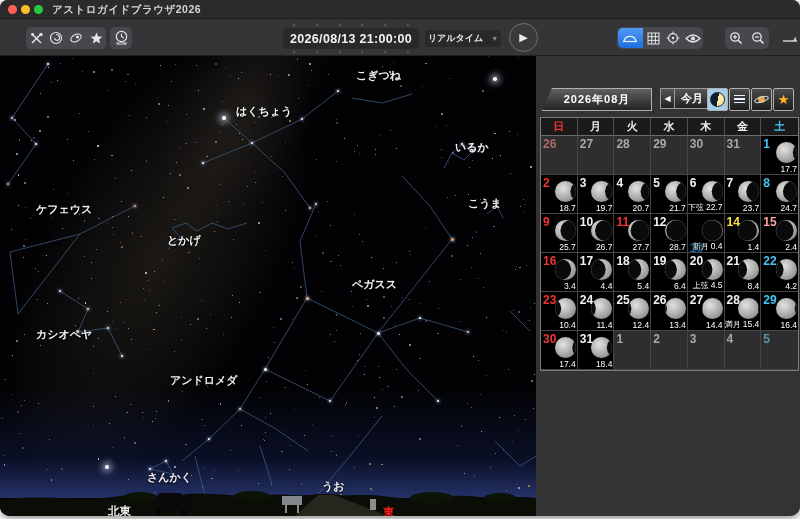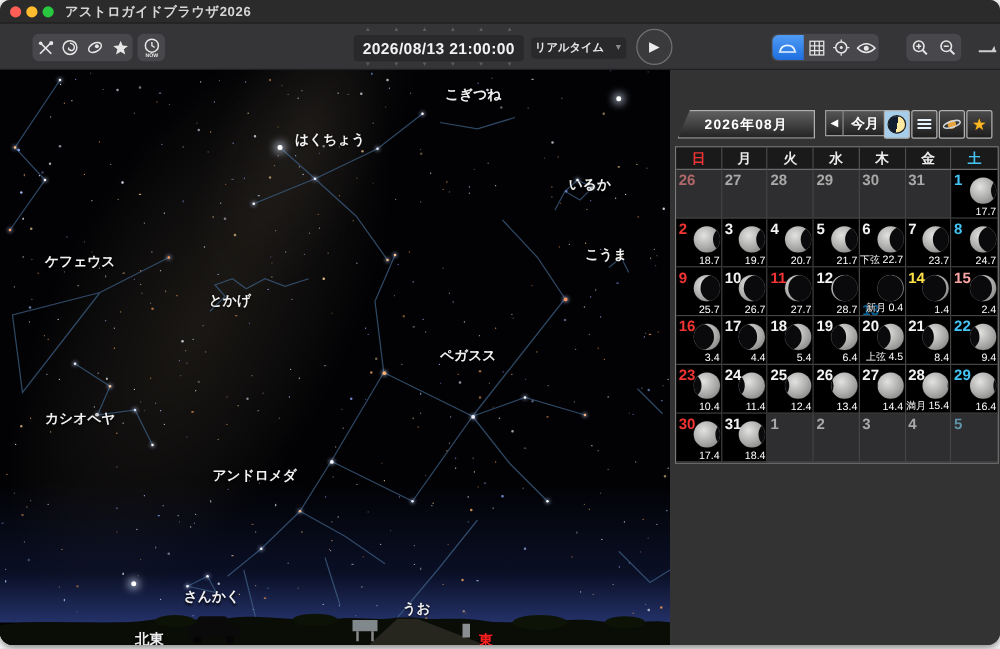--- a/index.html
+++ b/index.html
@@ -984,21 +984,21 @@
             <div class="agewrap">
               <span>8.4</span>
             </div>
           </div>
           <div class="cell">
             <span class="daynum" style="color: rgb(69, 197, 245);">22</span>
             <div class="moon">
               <div class="shade" style="transform: translateX(-13.4px);"></div>
             </div>
             <div class="agewrap">
-              <span>9.4</span>
+              <span>4.2</span>
             </div>
           </div>
           <div class="cell">
             <span class="daynum" style="color: rgb(242, 52, 52);">23</span>
             <div class="moon">
               <div class="shade" style="transform: translateX(-14.8px);"></div>
             </div>
             <div class="agewrap">
               <span>10.4</span>
             </div>

